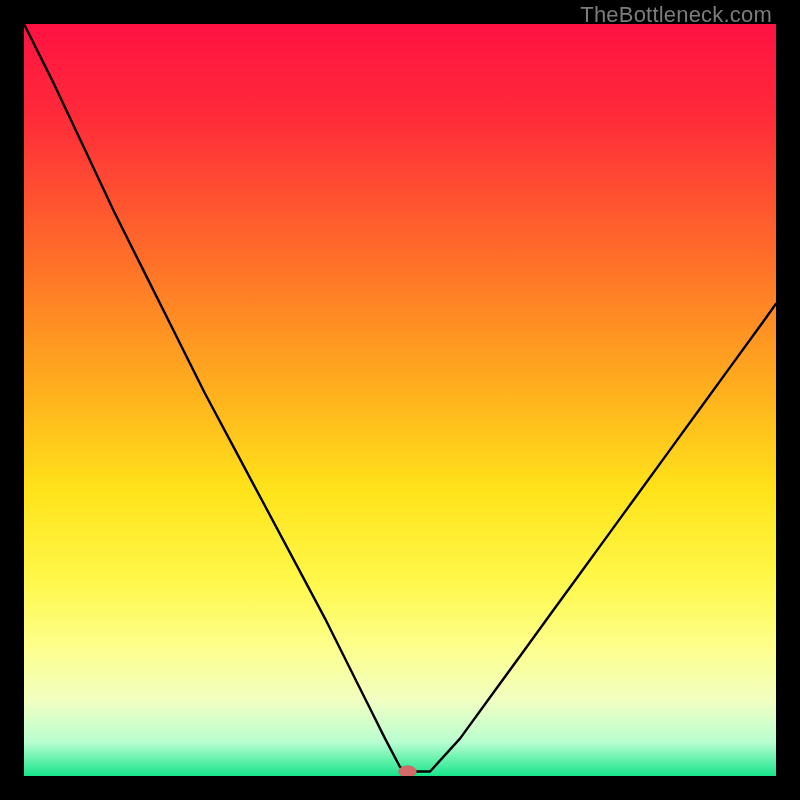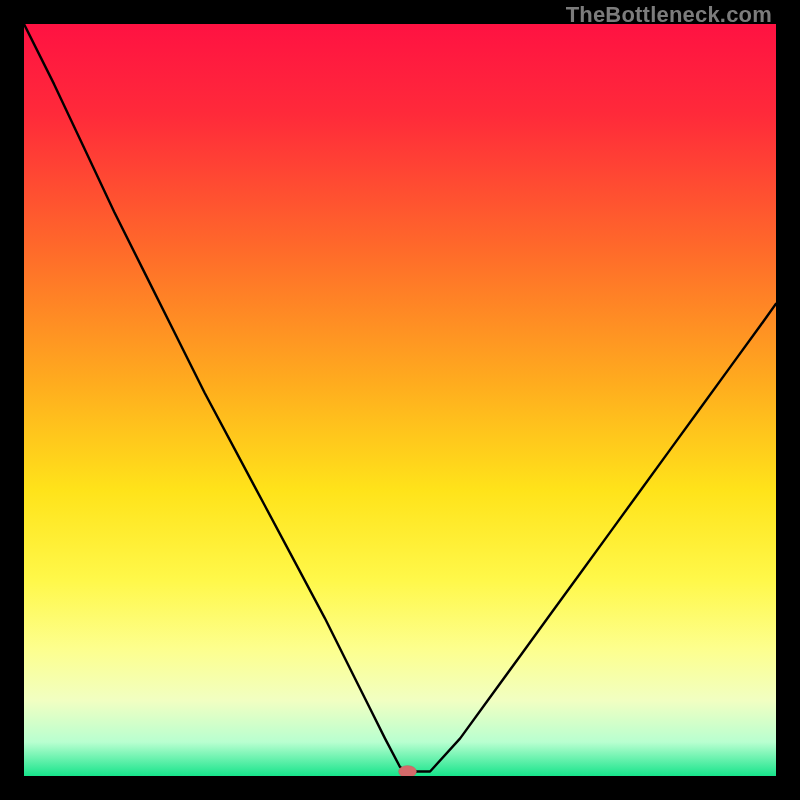--- a/index.html
+++ b/index.html
@@ -22,21 +22,21 @@
     top: 24px;
     width: 752px;
     height: 752px;
   }
   .watermark {
     position: absolute;
     top: 2px;
     right: 28px;
     color: #7c7c7c;
     font-size: 22px;
-    font-weight: 700;
+    font-weight: 400;
     letter-spacing: 0.2px;
     user-select: none;
   }
   svg { display: block; }
 </style>
 </head>
 <body>
 
 <div class="chart-wrap">
   <div class="watermark">TheBottleneck.com</div>

